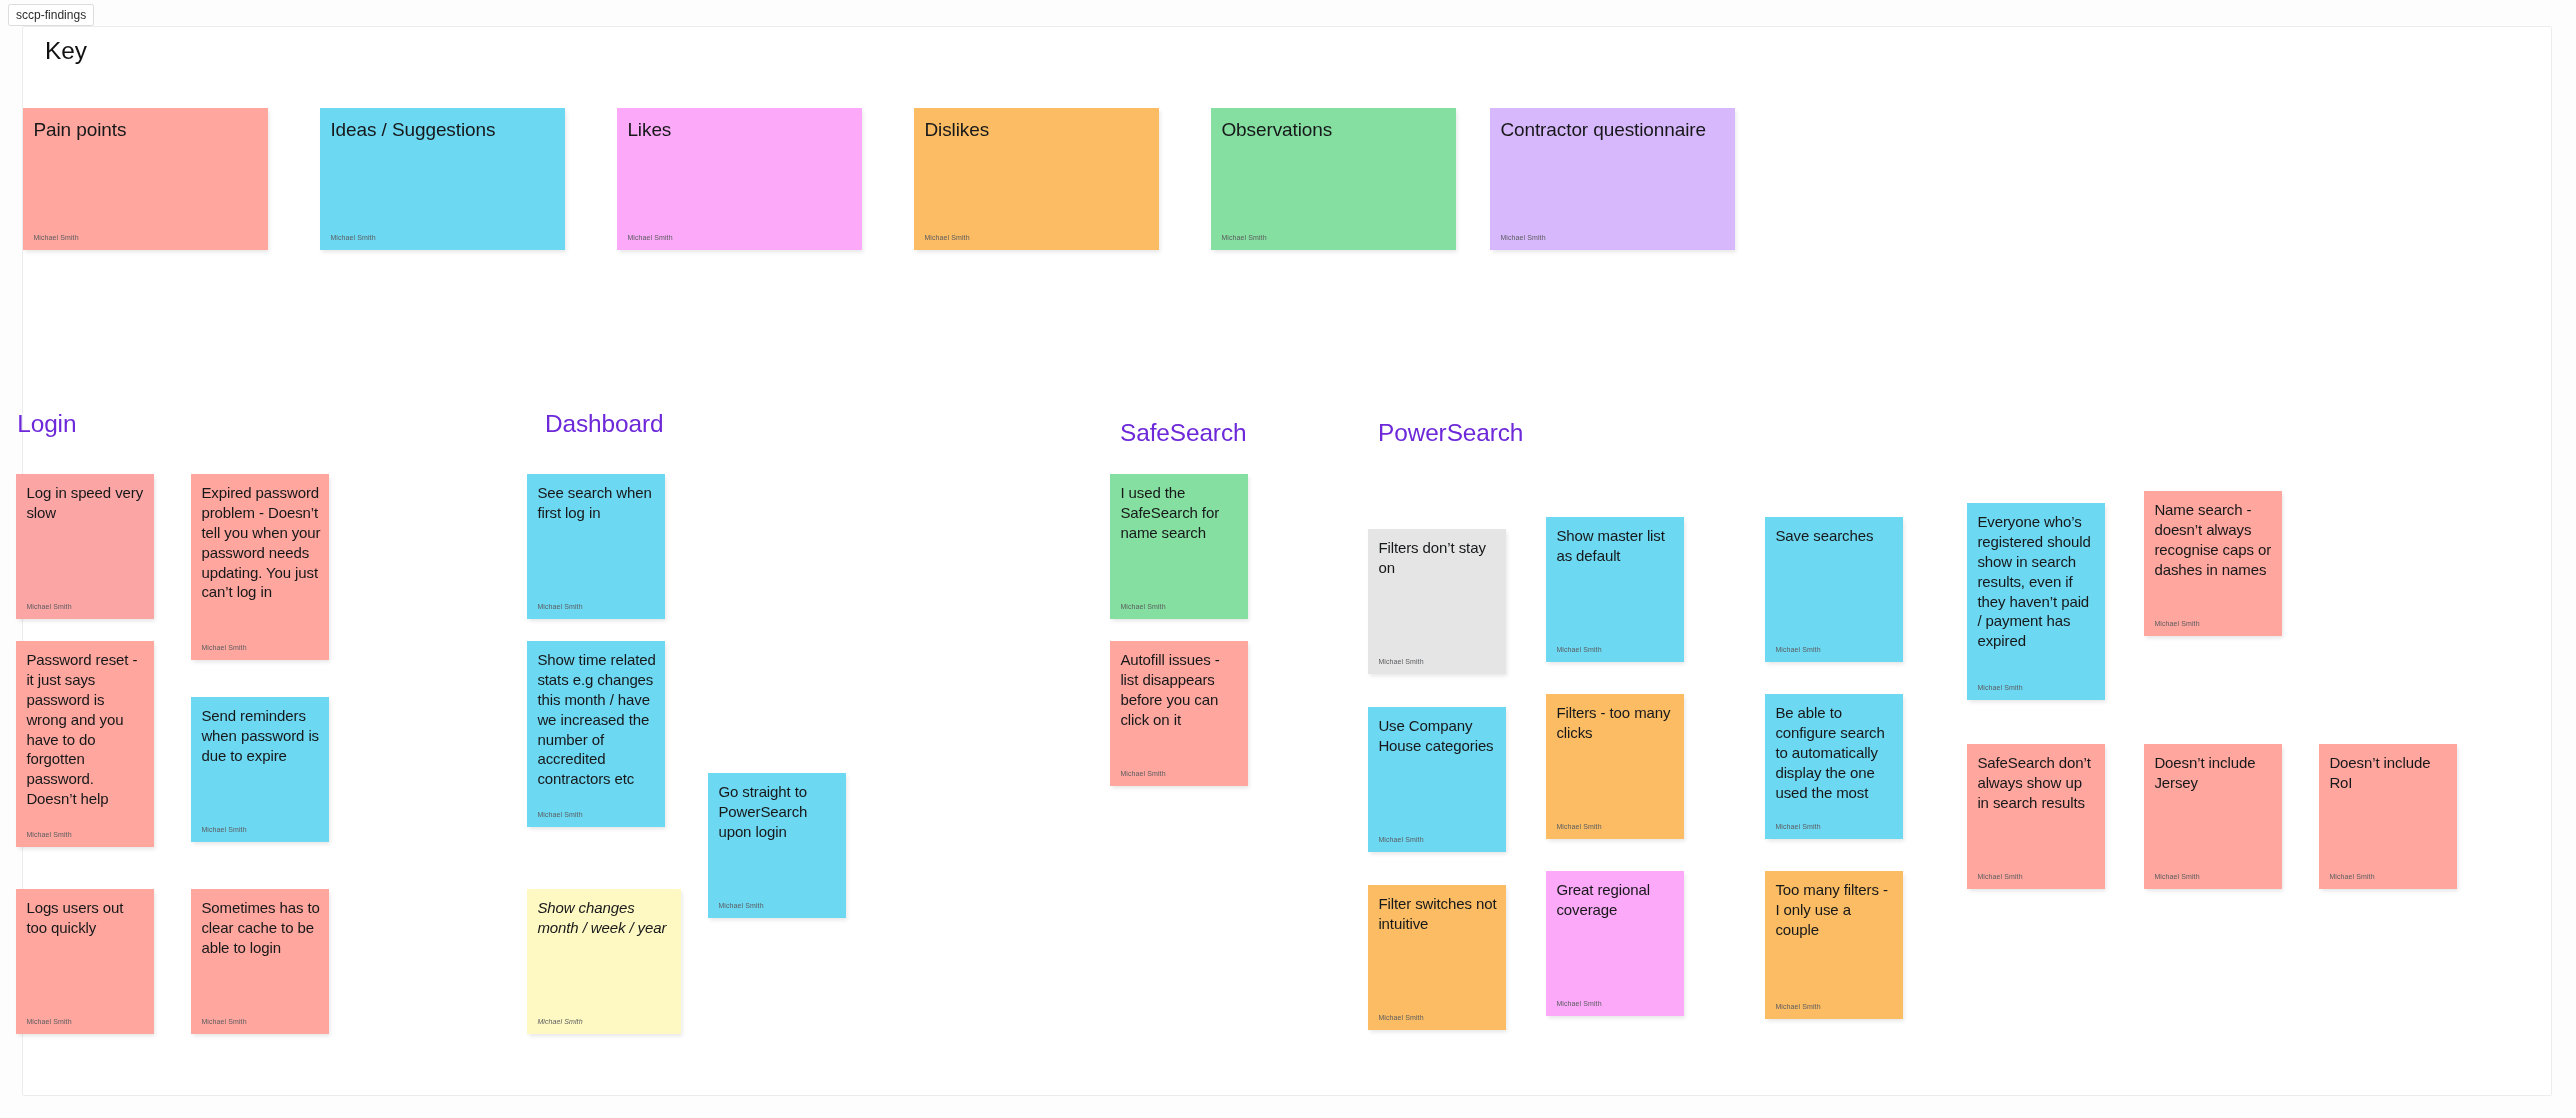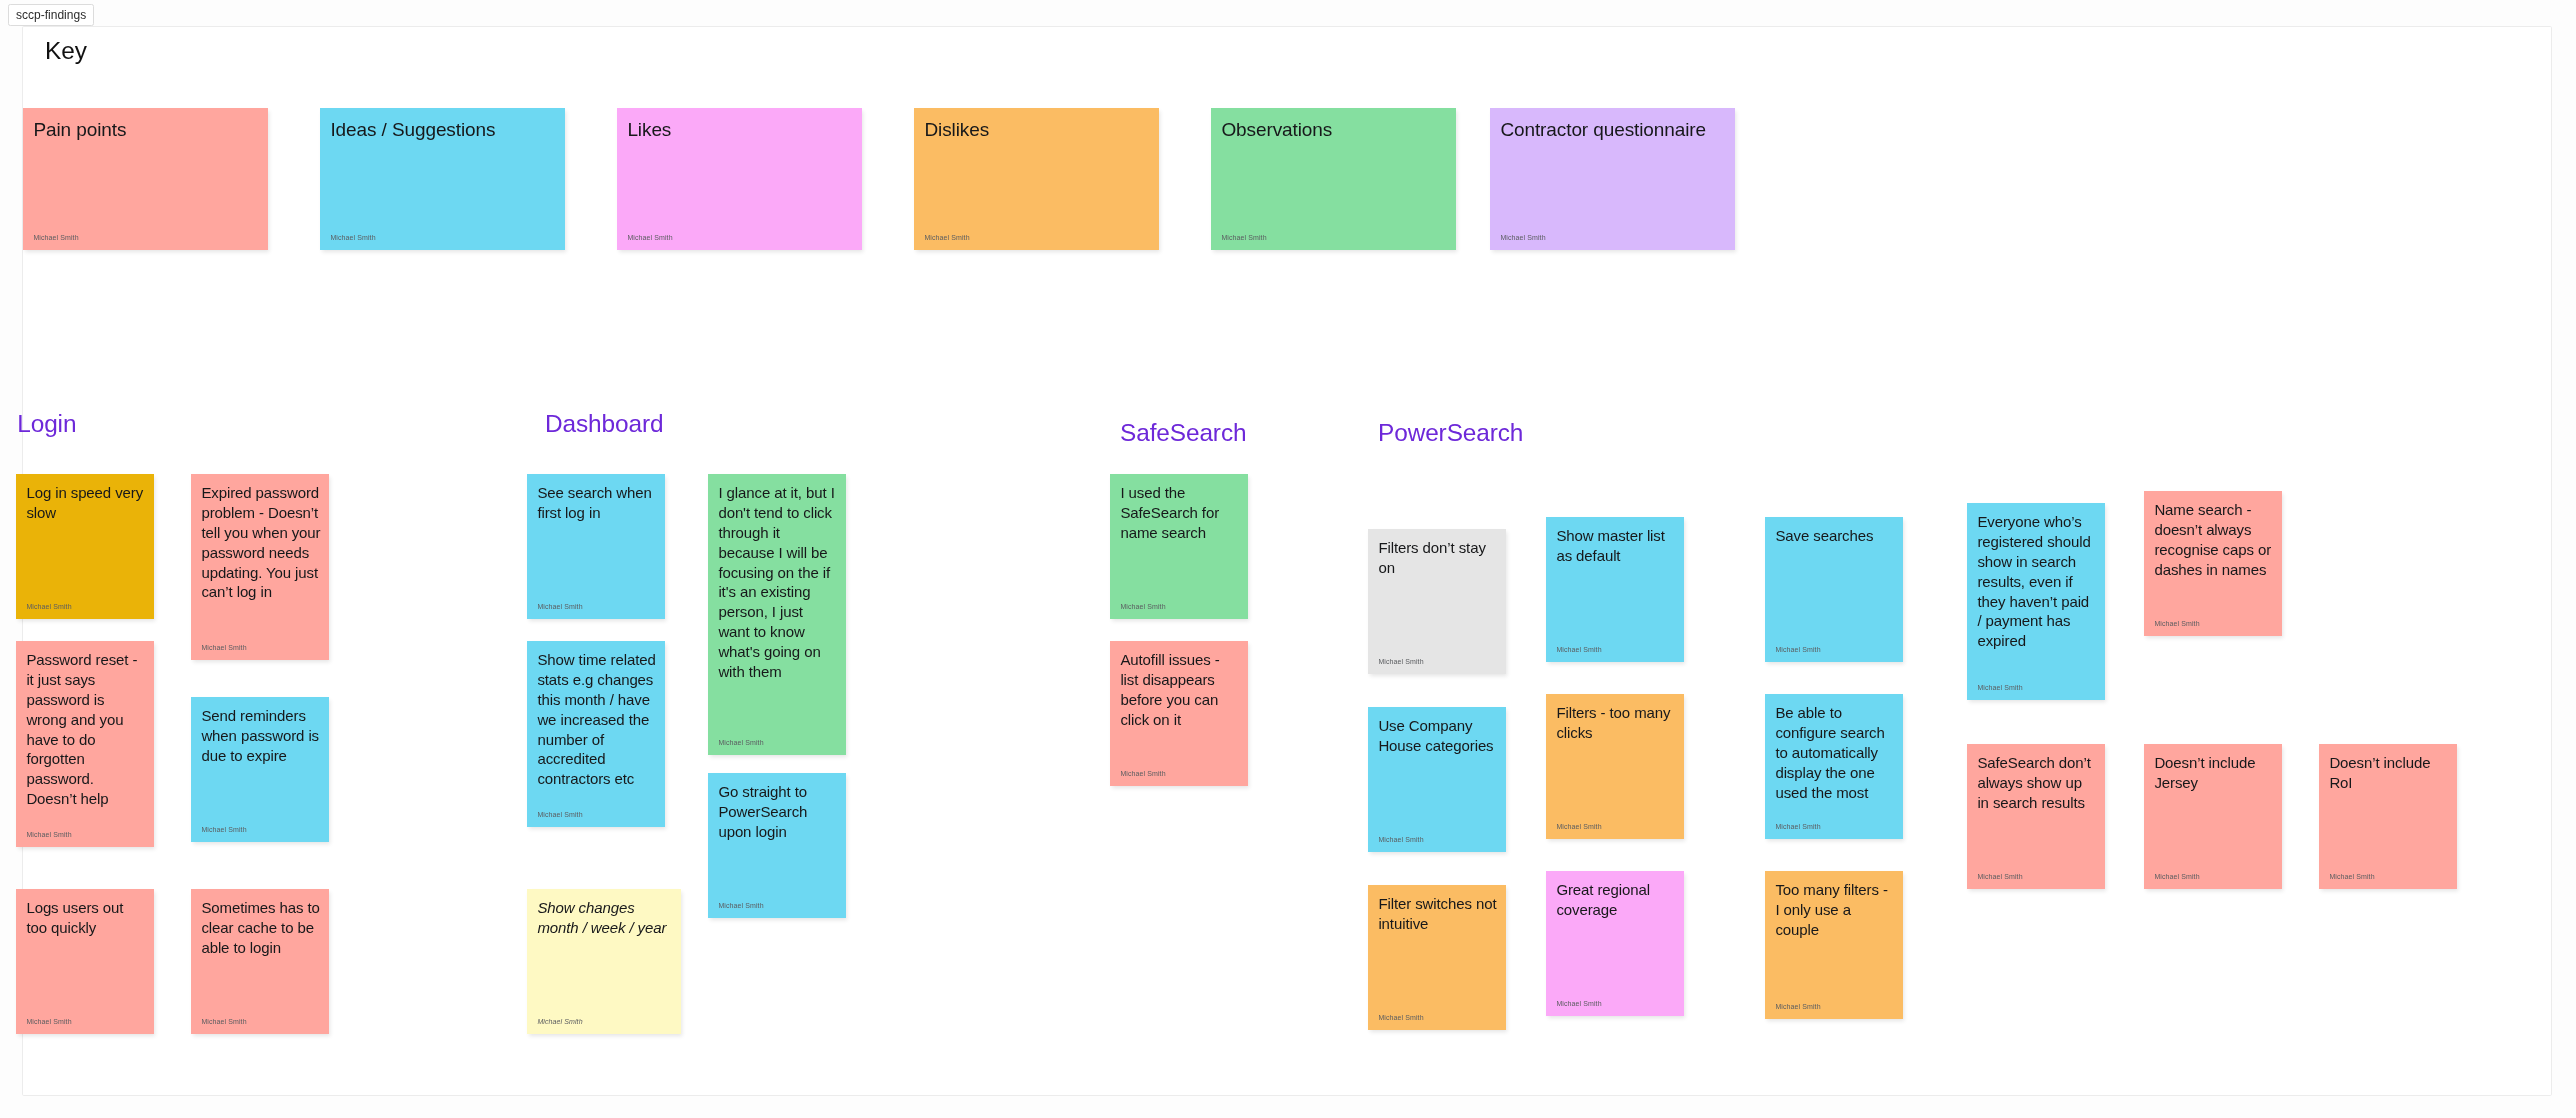--- a/index.html
+++ b/index.html
@@ -102,21 +102,21 @@
     <div class="note key" style="left:1467px; top:81px; width:245px; height:142px; background:#D8B8FC;">
       <div class="note-body">Contractor questionnaire</div>
       <div class="note-author">Michael Smith</div>
     </div>
 
     <div class="section-title" style="left:-5.8px; top:383px;">Login</div>
     <div class="section-title" style="left:522px; top:383px;">Dashboard</div>
     <div class="section-title" style="left:1097px; top:392px;">SafeSearch</div>
     <div class="section-title" style="left:1355px; top:392px;">PowerSearch</div>
 
-    <div class="note" style="left:-7px; top:447px; width:138px; height:145px; background:#eab308;">
+    <div class="note" style="left:-7px; top:447px; width:138px; height:145px; background:#fca5a5;">
       <div class="note-body">Log in speed very slow</div>
       <div class="note-author">Michael Smith</div>
     </div>
 
     <div class="note" style="left:168px; top:447px; width:138px; height:186px; background:#FFA69E;">
       <div class="note-body">Expired password problem - Doesn’t tell you when your password needs updating. You just can’t log in</div>
       <div class="note-author">Michael Smith</div>
     </div>
 
     <div class="note" style="left:-7px; top:614px; width:138px; height:206px; background:#FFA69E;">
@@ -137,24 +137,20 @@
     <div class="note" style="left:168px; top:862px; width:138px; height:145px; background:#FFA69E;">
       <div class="note-body">Sometimes has to clear cache to be able to login</div>
       <div class="note-author">Michael Smith</div>
     </div>
 
     <div class="note" style="left:504px; top:447px; width:138px; height:145px; background:#6DD8F2;">
       <div class="note-body">See search when first log in</div>
       <div class="note-author">Michael Smith</div>
     </div>
 
-    <div class="note" style="left:685px; top:447px; width:138px; height:281px; background:#85DFA0;">
-      <div class="note-body">I glance at it, but I don't tend to click through it because I will be focusing on the if it's an existing person, I just want to know what's going on with them</div>
-      <div class="note-author">Michael Smith</div>
-    </div>
 
     <div class="note" style="left:504px; top:614px; width:138px; height:186px; background:#6DD8F2;">
       <div class="note-body">Show time related stats e.g changes this month / have we increased the number of accredited contractors etc</div>
       <div class="note-author">Michael Smith</div>
     </div>
 
     <div class="note" style="left:685px; top:746px; width:138px; height:145px; background:#6DD8F2;">
       <div class="note-body">Go straight to PowerSearch upon login</div>
       <div class="note-author">Michael Smith</div>
     </div>

